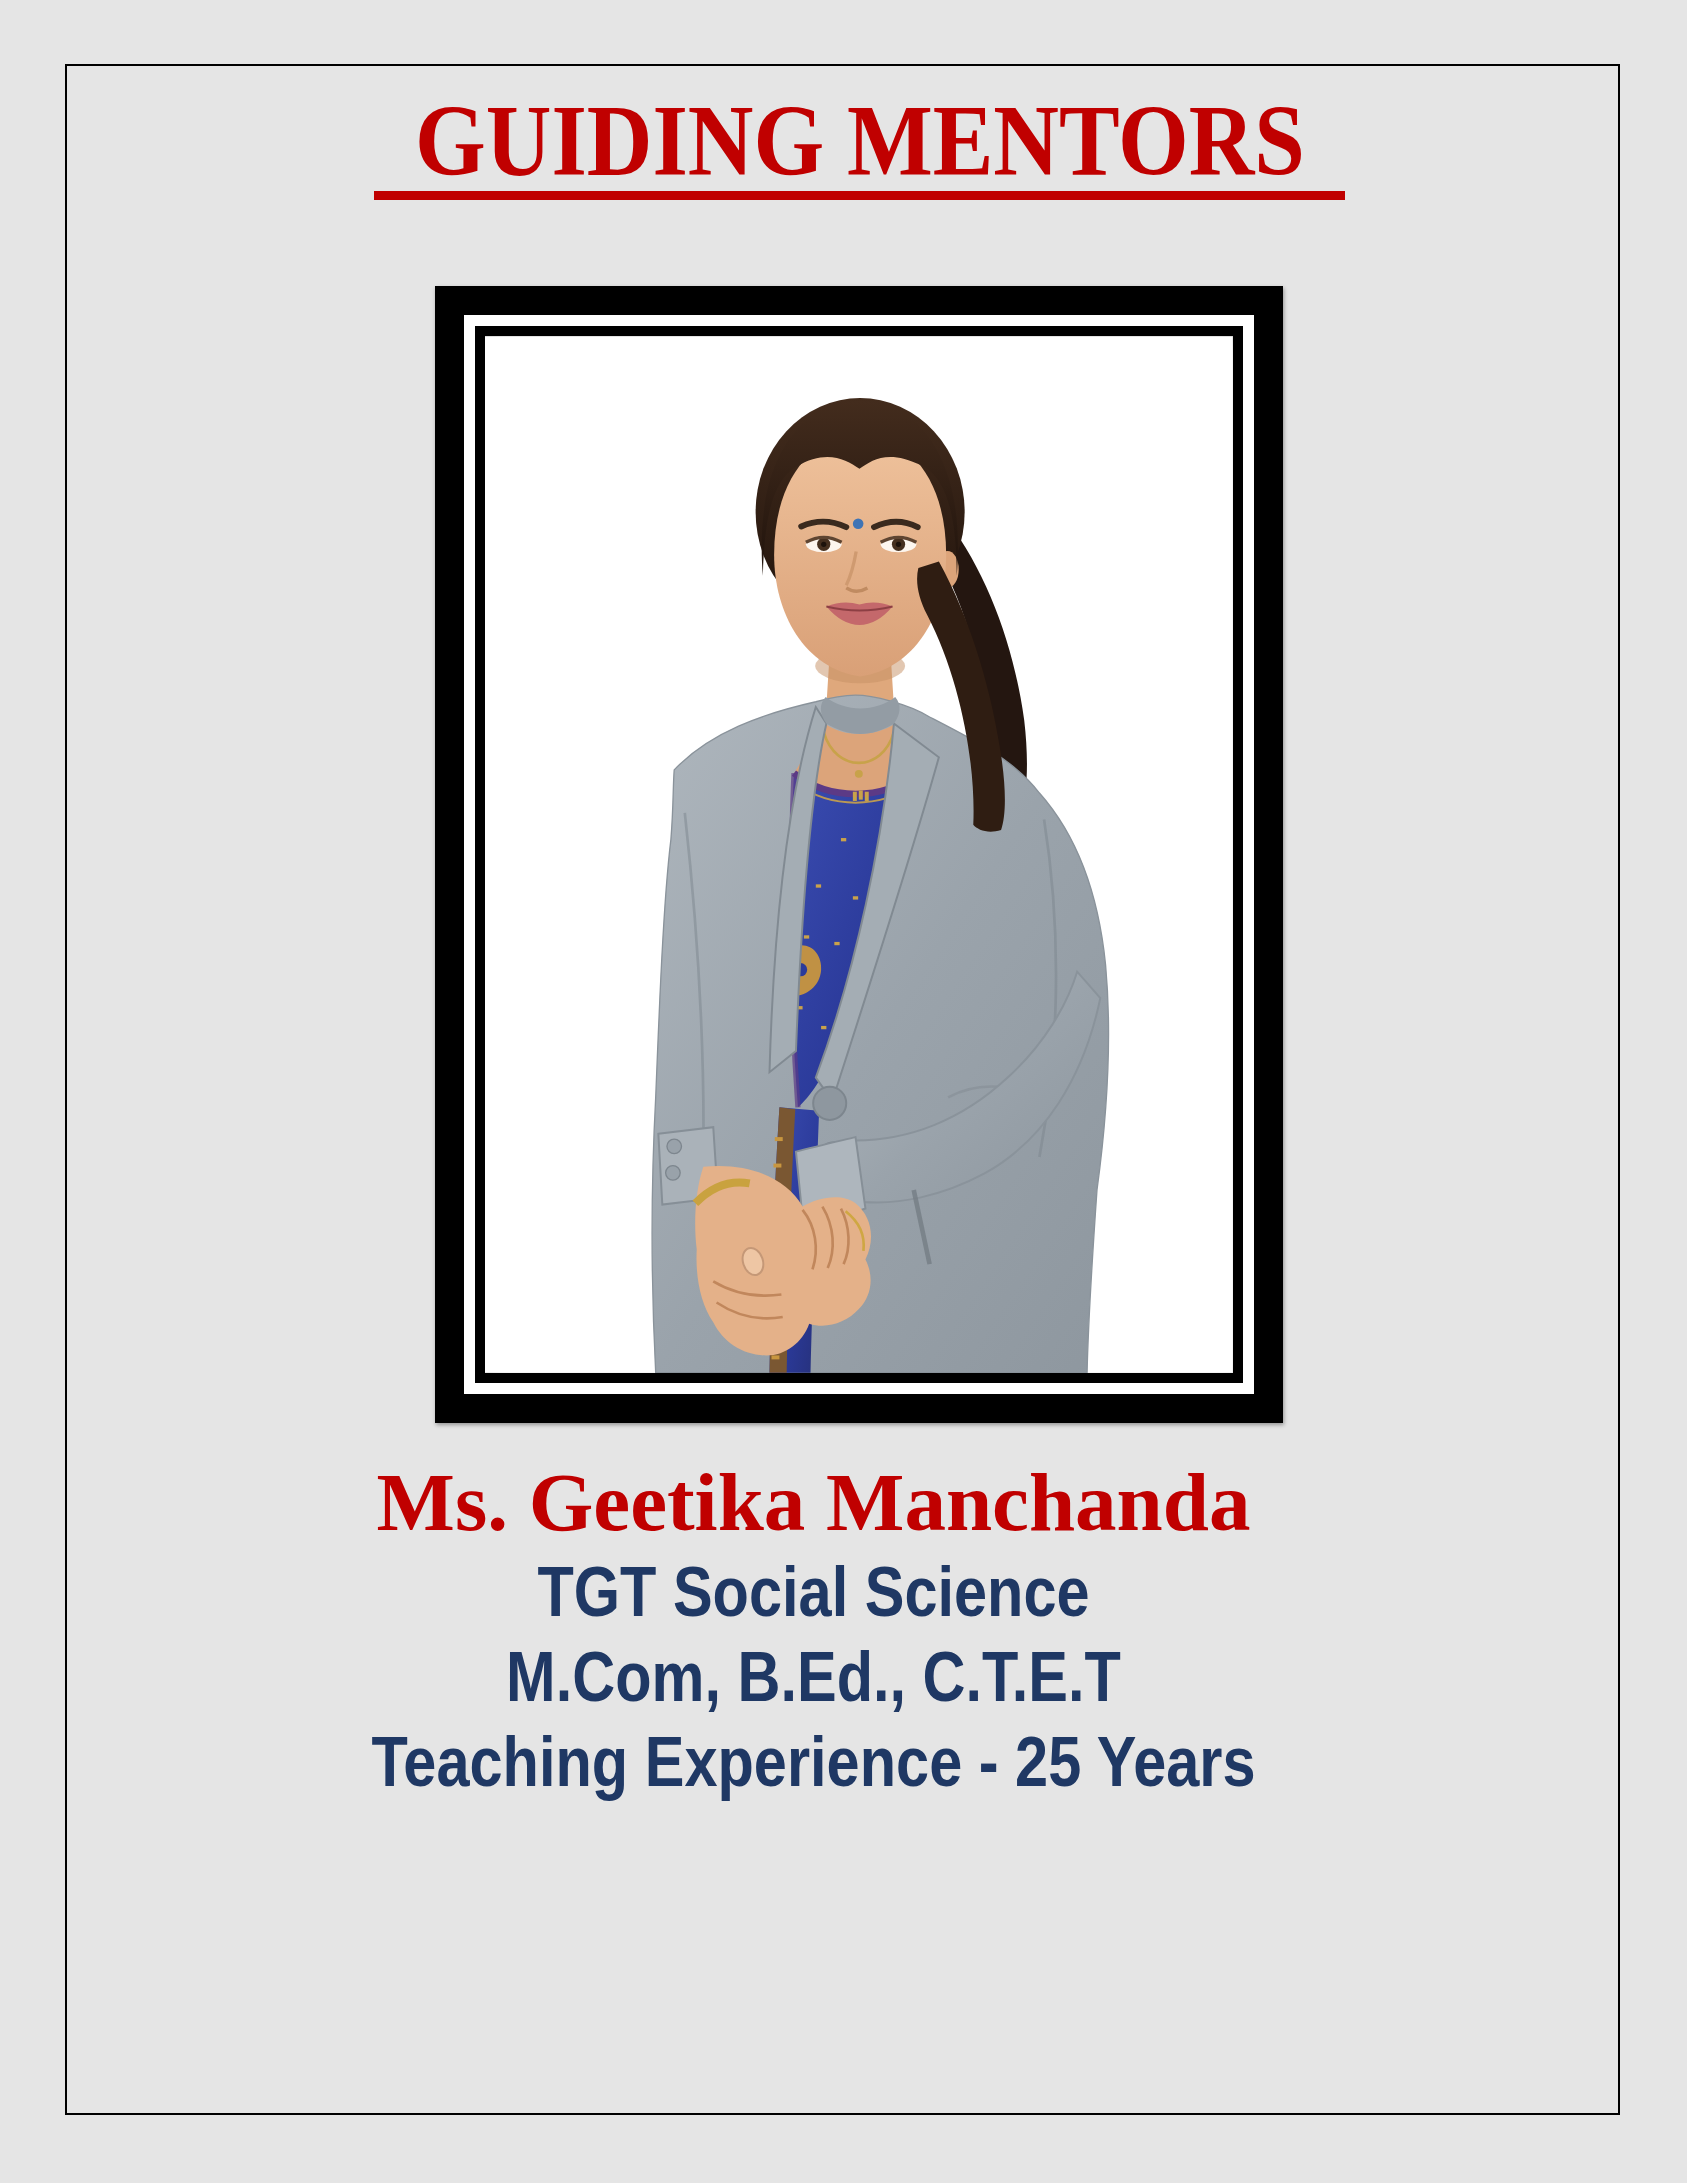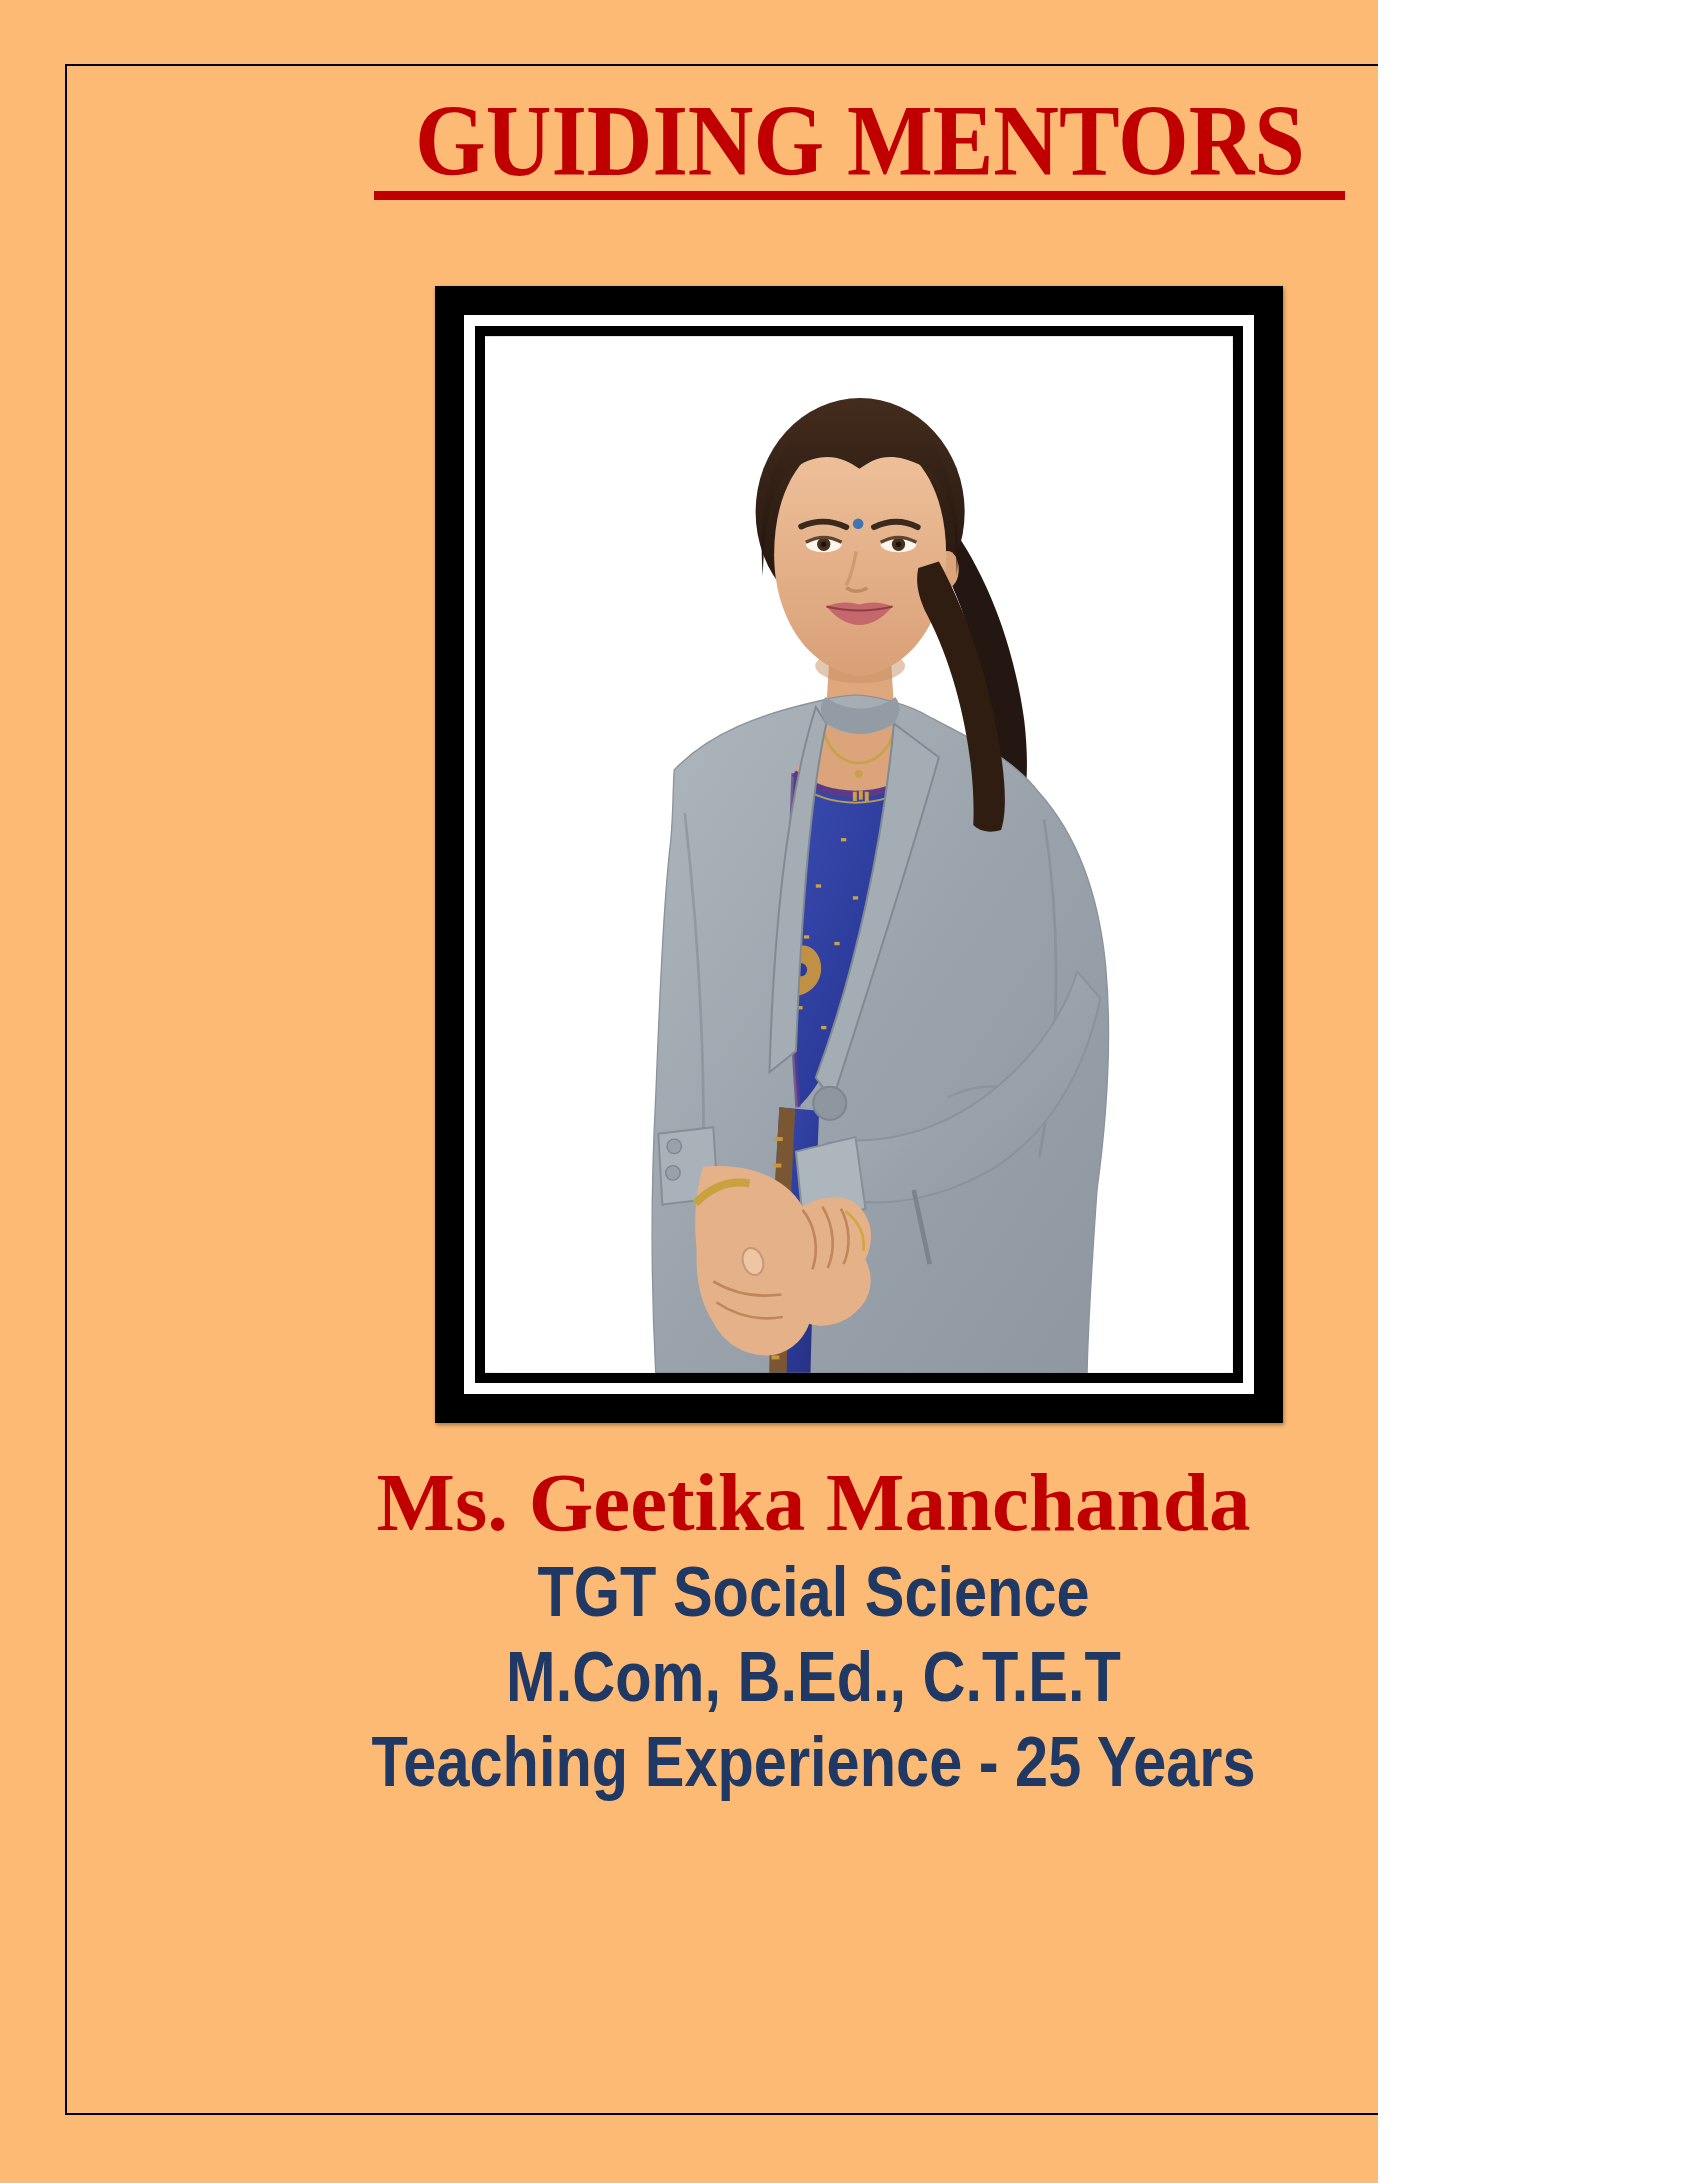--- a/index.html
+++ b/index.html
@@ -1,16 +1,16 @@
 <!DOCTYPE html>
 <html style="font-size:10.6px"><head>
 <meta charset="utf-8">
 <style>
   html,body{margin:0;padding:0;background:#ffffff;}
-  .page{position:relative;width:1378px;height:2183px;background:#fdba74;overflow:hidden;
+  .page{position:relative;width:1687px;height:2183px;background:#e5e5e5;overflow:hidden;
         font-family:"Liberation Sans",sans-serif;}
   .page-border{position:absolute;left:65px;top:64px;width:1555px;height:2051px;
         border:2px solid #000;box-sizing:border-box;}
   .doc-title{position:absolute;left:0;top:91px;width:1687px;text-align:center;
         font-family:"Liberation Serif",serif;font-weight:700;font-size:101px;line-height:1;
         color:#C00000;transform:translateX(16.5px) scaleX(0.9);white-space:nowrap;}
   .title-underline{position:absolute;left:374px;top:191px;width:971px;height:8.6px;background:#C00000;}
   .frame{position:absolute;left:435px;top:286px;width:848px;height:1137px;background:#000;
         box-shadow:1.3px 2px 4px rgba(0,0,0,.35);}
   .frame-mat{position:absolute;inset:29px;background:#fff;}

